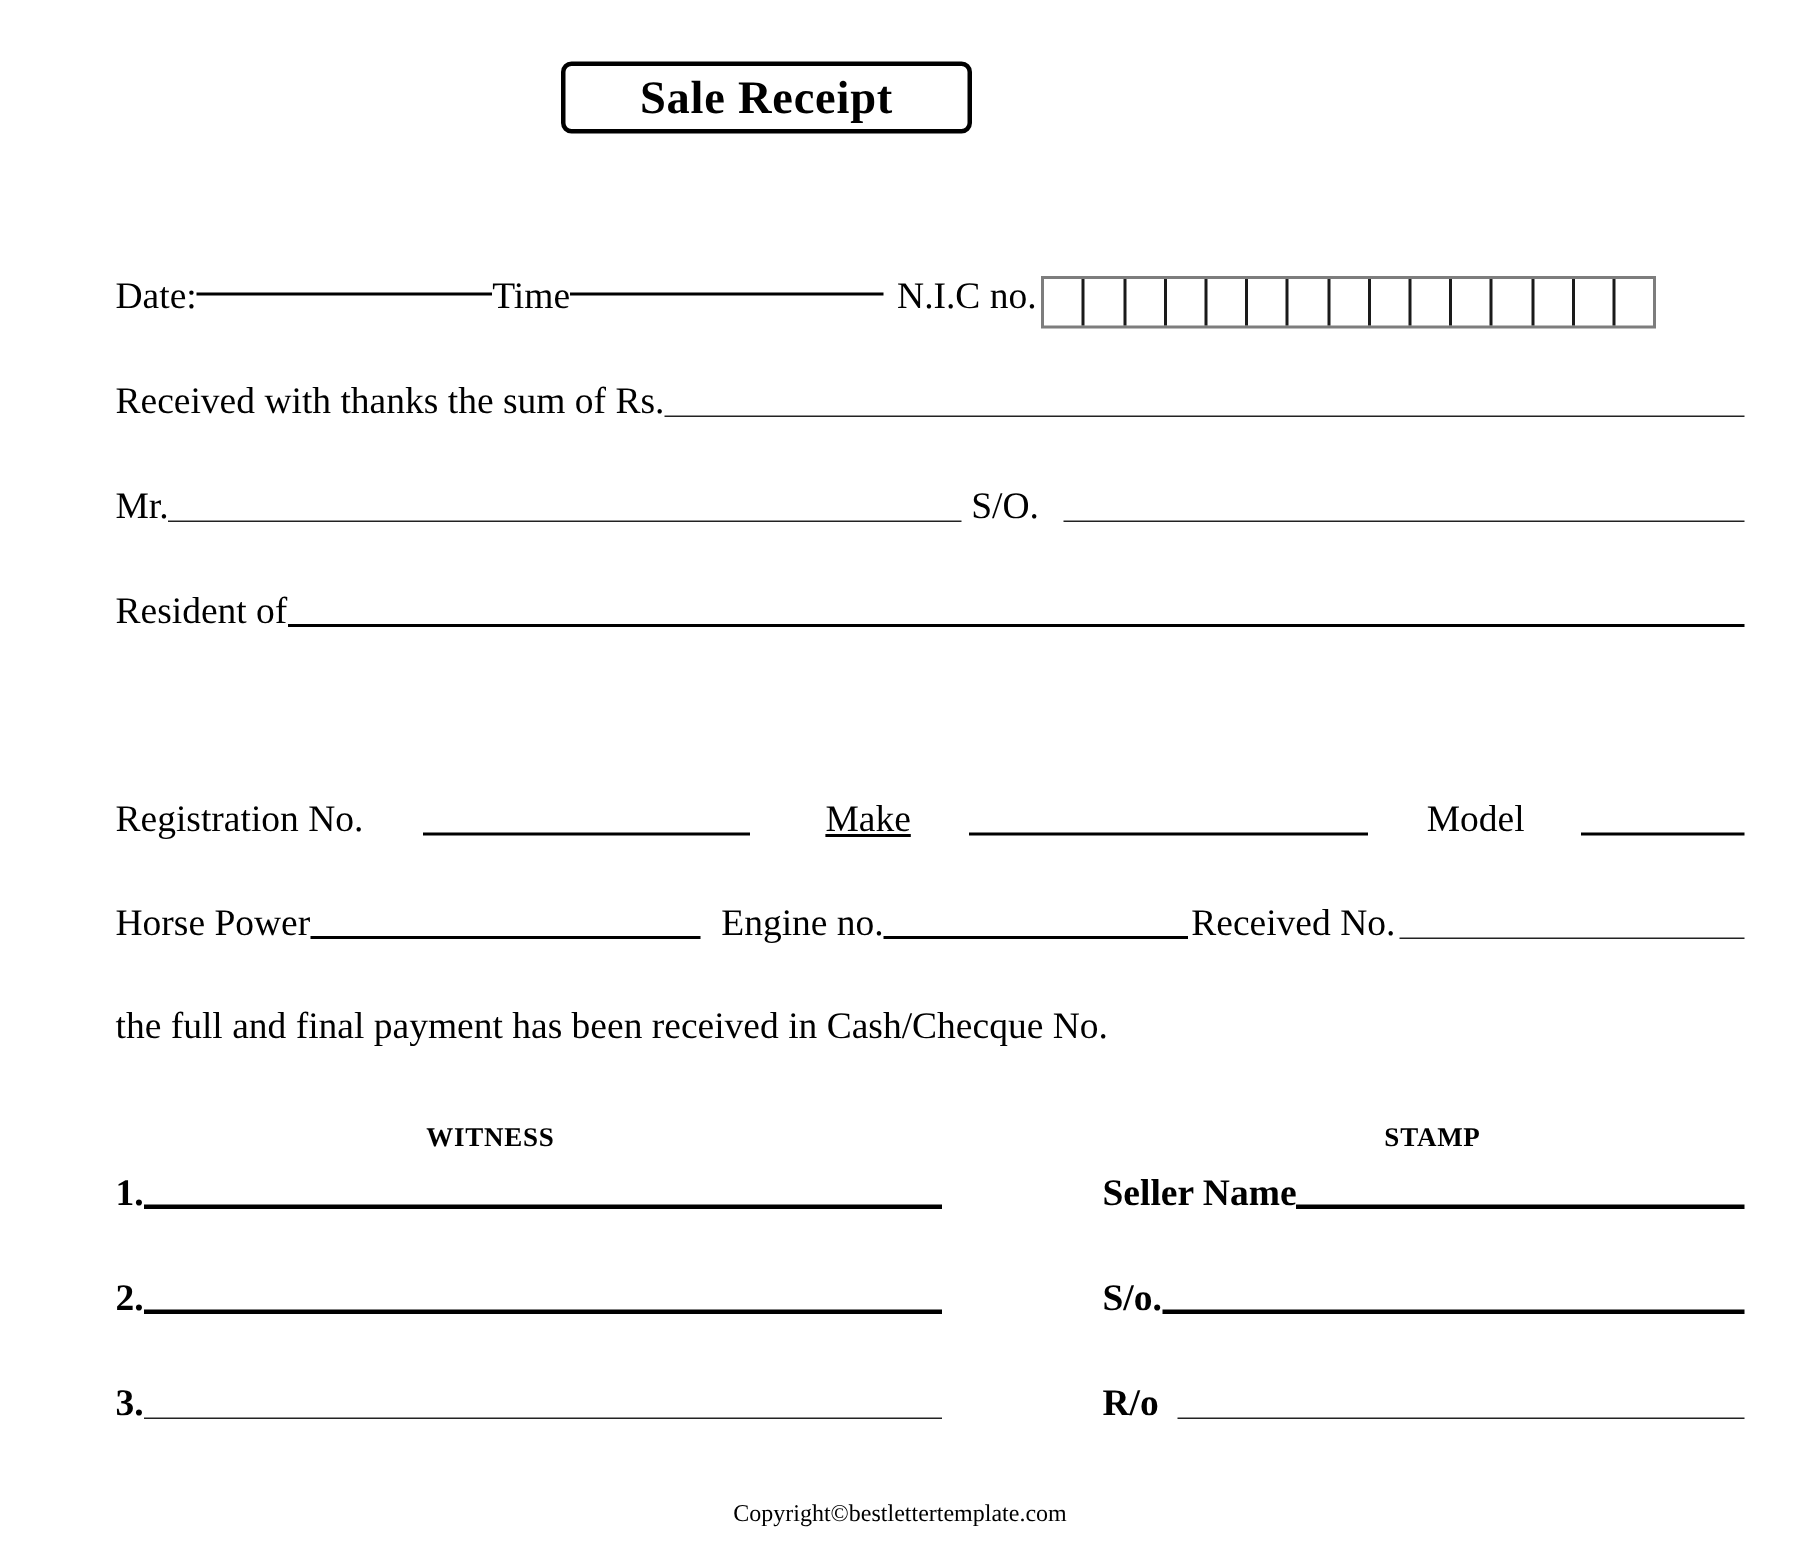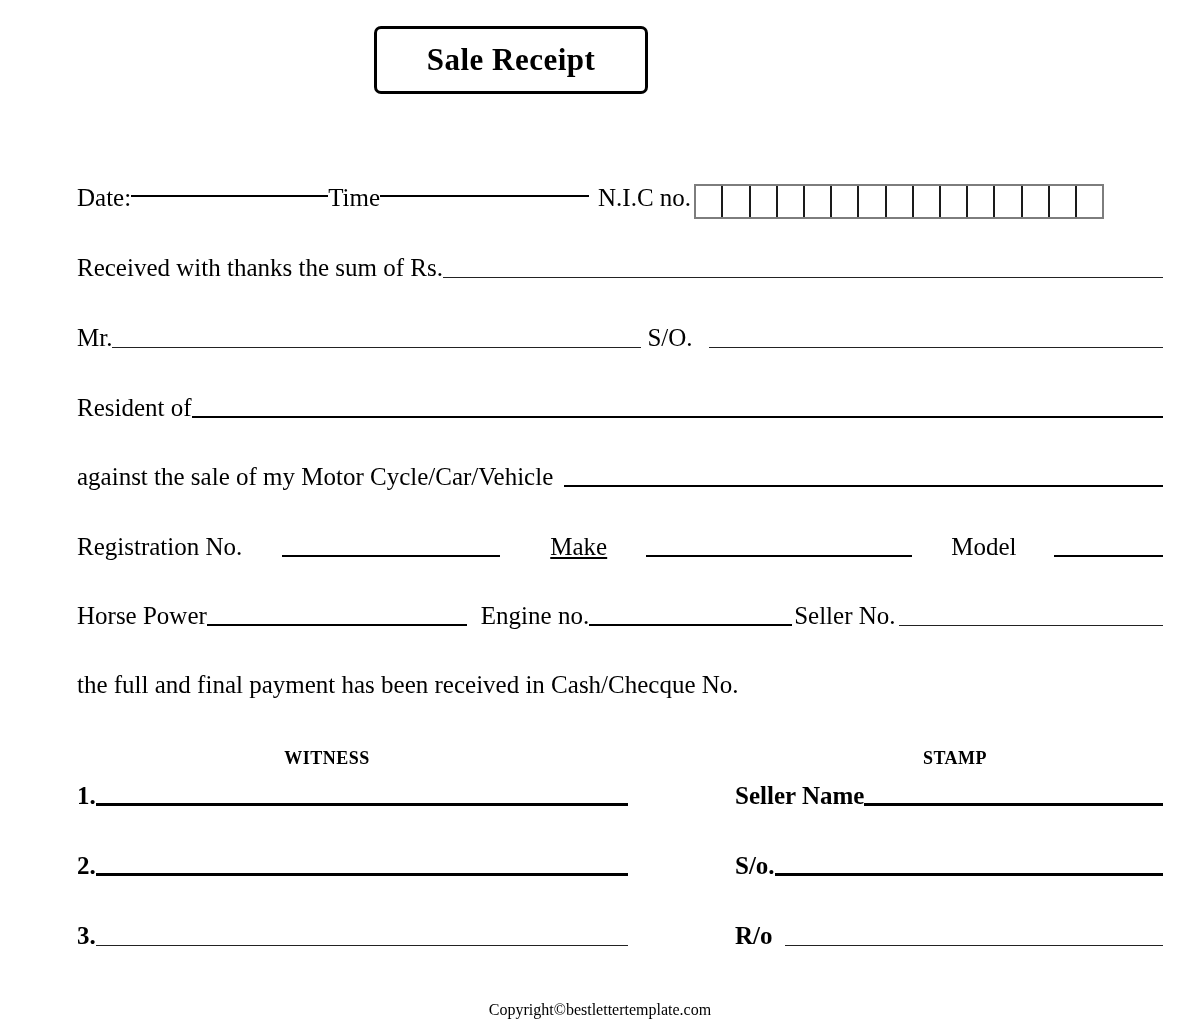--- a/index.html
+++ b/index.html
@@ -8,22 +8,22 @@
     position: relative;
     width: 1200px;
     height: 1035px;
     background: #ffffff;
     font-family: "Liberation Serif", "DejaVu Serif", serif;
     color: #000000;
     overflow: hidden;
   }
   .title-box {
     position: absolute;
-    left: 374px; top: 26px;
-    width: 274px; height: 68px;
+    left: 374px; top: 41px;
+    width: 274px; height: 48px;
     border: 3px solid #000;
     border-radius: 7px;
     display: flex; align-items: center; justify-content: center;
   }
   .title-box span {
     font-size: 31px; font-weight: bold; letter-spacing: 0.5px;
   }
   .row {
     position: absolute;
     left: 77px; right: 37px;
@@ -116,40 +116,36 @@
     <span class="line thin" style="width: 529px;"></span>
     <span class="lbl" style="margin-left: 6px;">S/O.</span>
     <span class="line grow thin" style="margin-left: 16px;"></span>
   </div>
 
   <div class="row" style="top: 394px;">
     <span class="lbl">Resident of</span>
     <span class="line grow"></span>
   </div>
 
-  <div class="row" style="top: 463px;">
-    <span class="lbl">against the sale of my Motor Cycle/Car/Vehicle</span>
-    <span class="line grow" style="margin-left: 11px;"></span>
-  </div>
 
   <div class="row" style="top: 533px; gap: 36px;">
     <span class="lbl">Registration No.</span>
     <span class="line" style="width: 218px; margin-left: 4px;"></span>
     <span class="lbl" style="margin-left: 14px; text-decoration: underline;">Make</span>
     <span class="line" style="width: 266px; margin-left: 3px;"></span>
     <span class="lbl" style="margin-left: 3px;">Model</span>
     <span class="line grow" style="margin-left: 2px;"></span>
   </div>
 
   <div class="row" style="top: 602px;">
     <span class="lbl">Horse Power</span>
     <span class="line" style="width: 260px;"></span>
     <span class="lbl" style="margin-left: 14px;">Engine no.</span>
     <span class="line" style="width: 203px;"></span>
-    <span class="lbl" style="margin-left: 2px;">Seller No.</span>
+    <span class="lbl" style="margin-left: 2px;">Received No.</span>
     <span class="line grow thin" style="margin-left: 3px;"></span>
   </div>
 
   <div class="row" style="top: 671px;">
     <span class="lbl">the full and final payment has been received in Cash/Checque No.</span>
   </div>
 
   <div class="section-header" style="left: 77px; width: 500px; top: 748px;">WITNESS</div>
   <div class="section-header" style="left: 735px; width: 440px; top: 748px;">STAMP</div>
 

